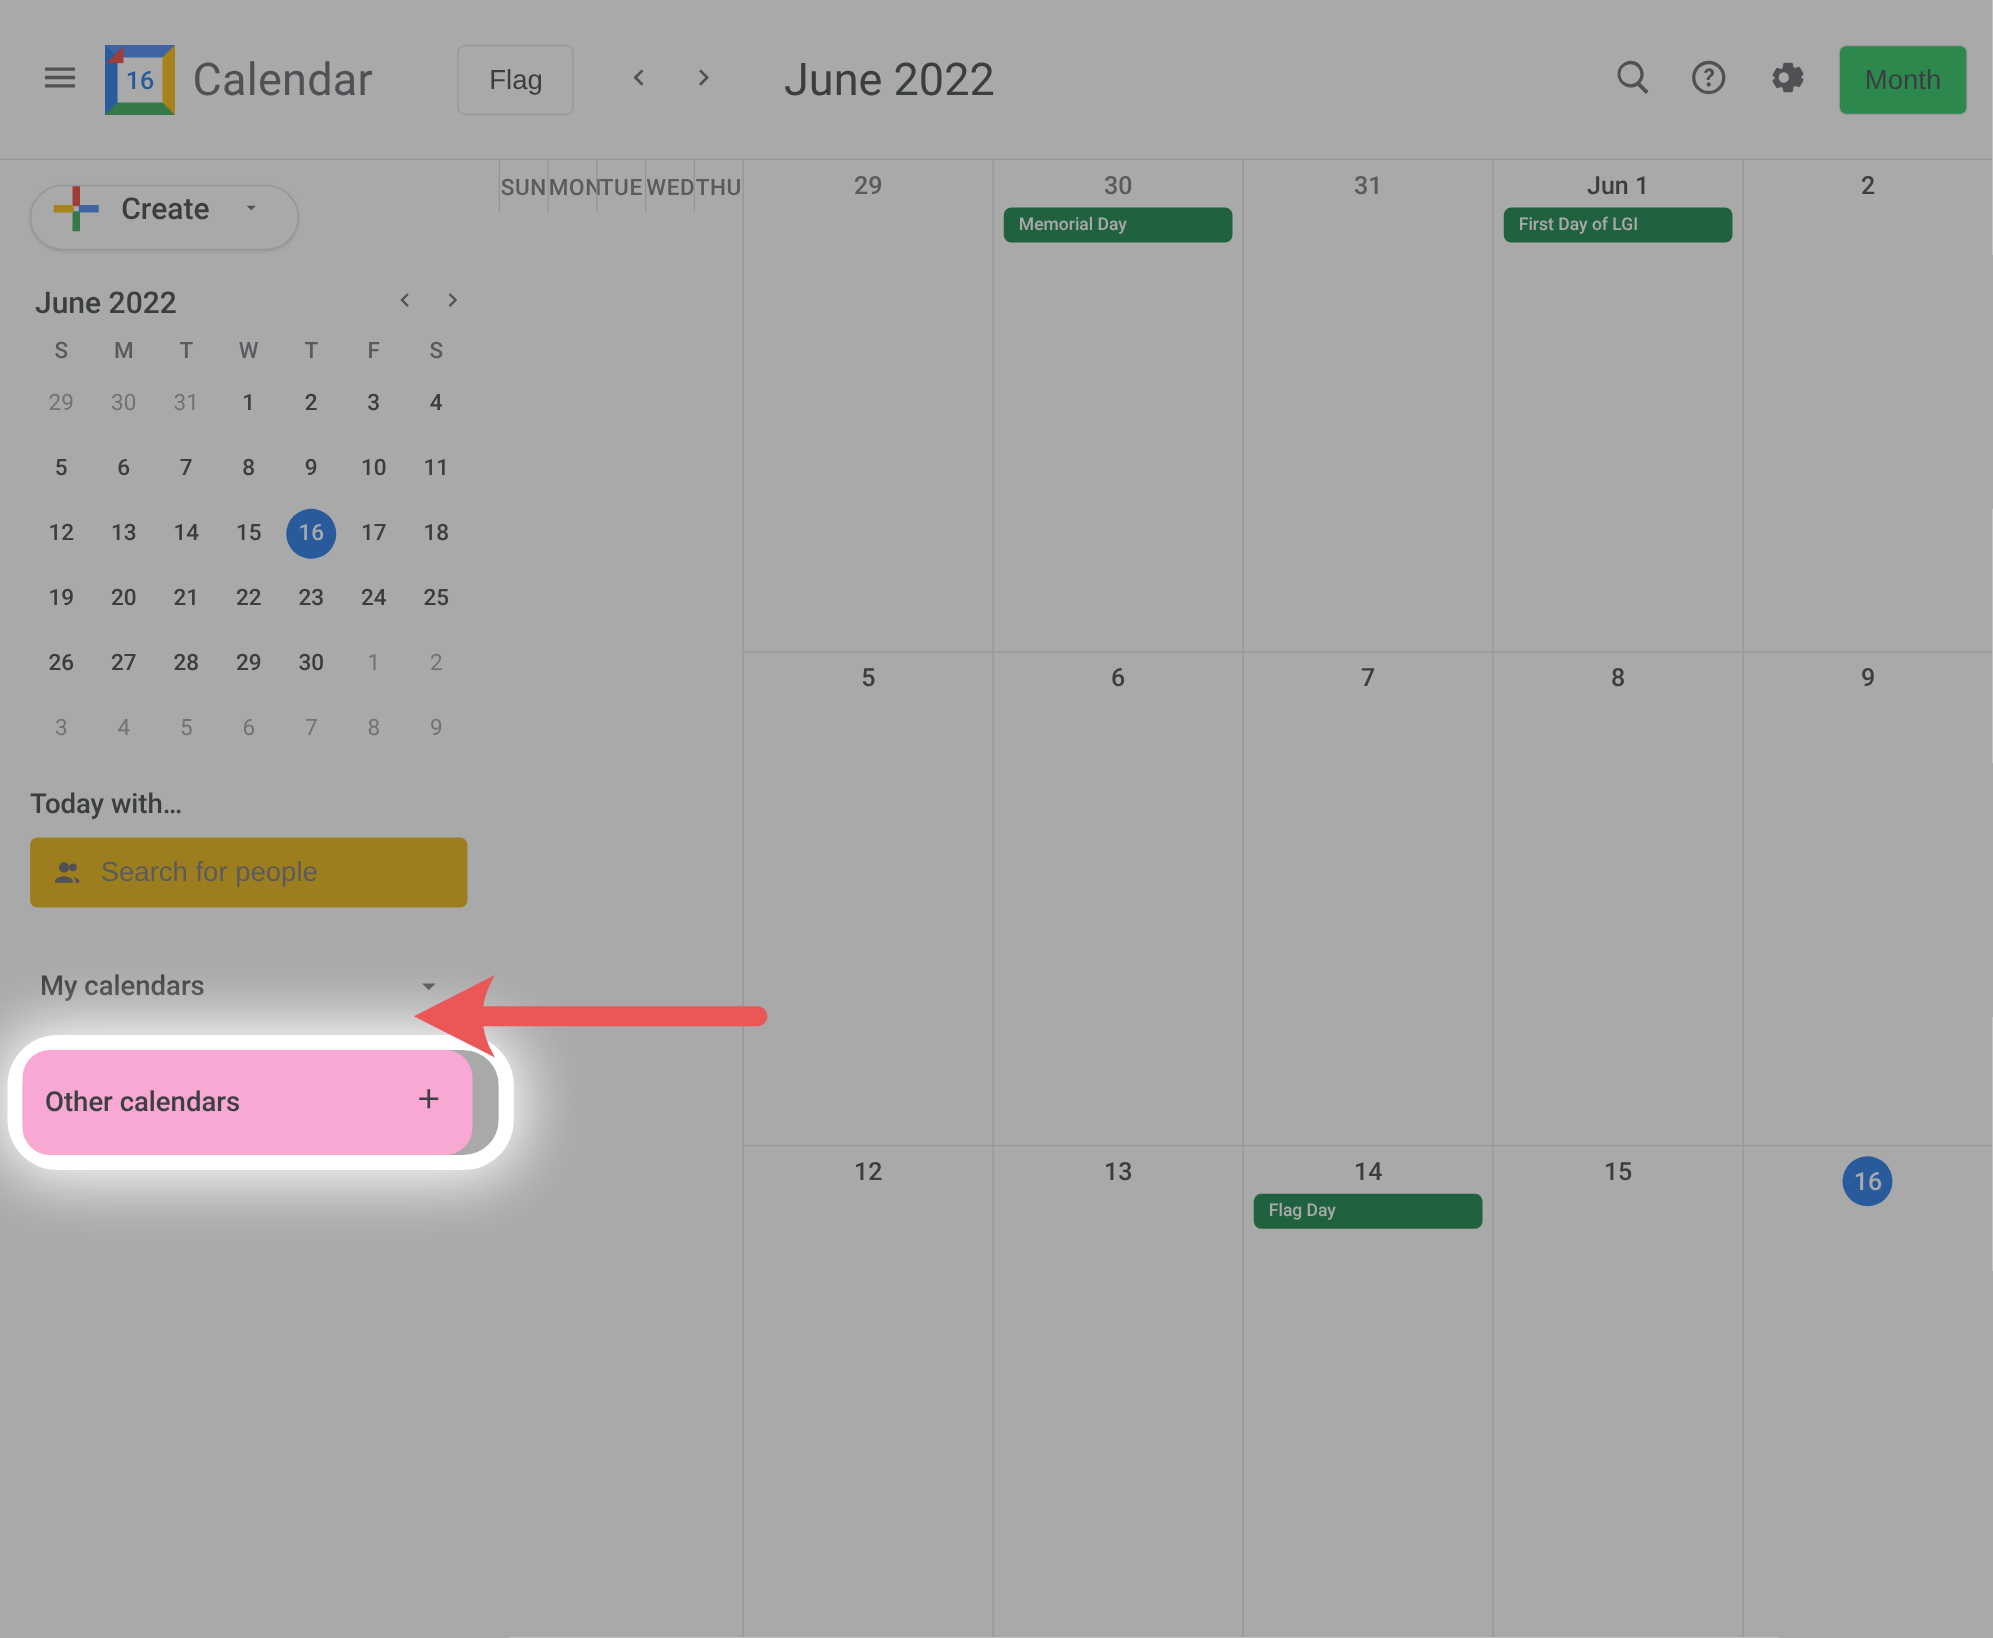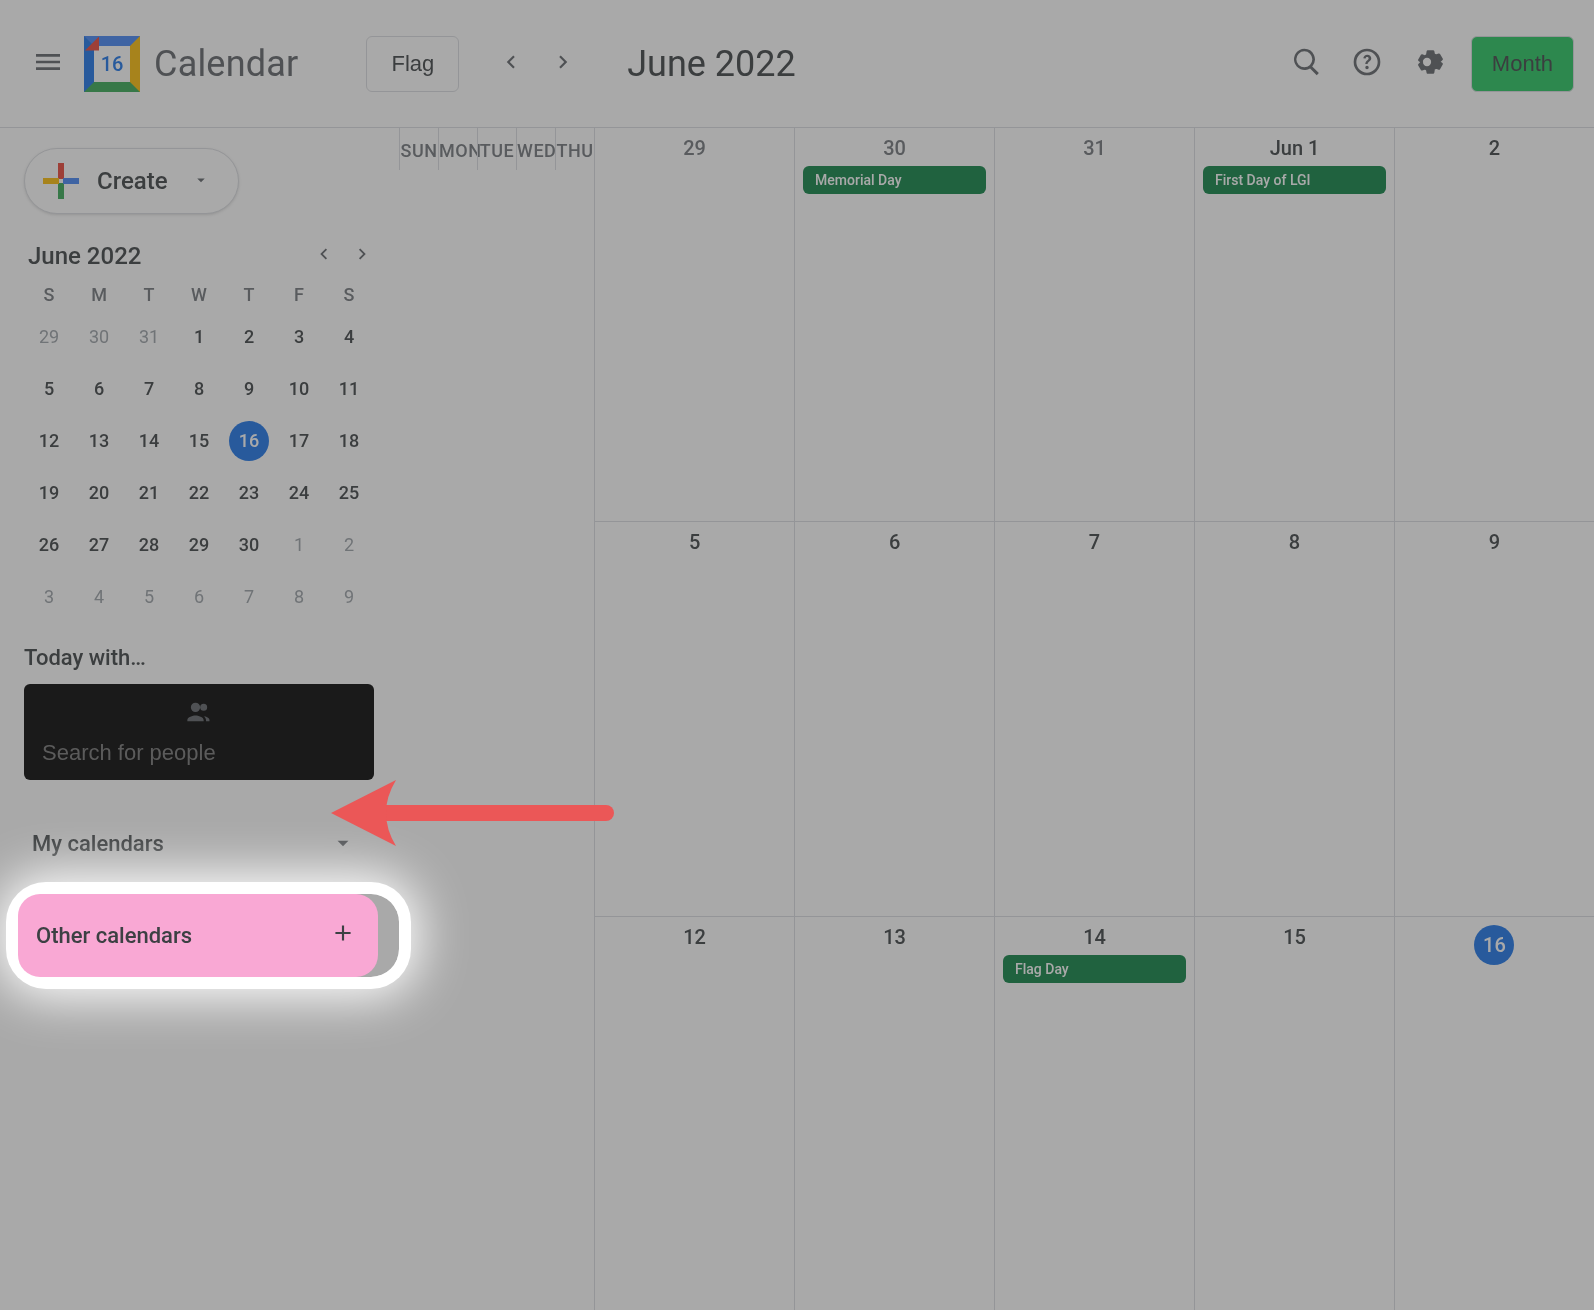--- a/index.html
+++ b/index.html
@@ -63,21 +63,21 @@
 
   
   .app-body { display: flex; height: calc(100% - 128px); }
   .sidebar { width: 399px; padding: 20px 0 0 24px; }
   .grid-pane { flex: 1; }
 
   
   .create-btn {
     display: flex; align-items: center; gap: 18px;
     border: 1px solid #dadce0; border-radius: 40px;
-    background: #fff; padding: 14px 28px 14px 18px;
+    background: #fff; padding: 0 28px 14px 18px;
     box-shadow: 0 1px 3px rgba(0,0,0,.15);
     font-size: 24px; font-weight: 500; color: #3c4043;
     cursor: pointer; width: max-content; margin-bottom: 28px; justify-content: space-between;
   }
   .plus-multicolor { position: relative; width: 36px; height: 36px; }
   .plus-multicolor span { position: absolute; background: currentColor; }
   .pm-v1 { left: 15px; top: 0; width: 6px; height: 16px; color: #ea4335; }
   .pm-v2 { left: 15px; top: 20px; width: 6px; height: 16px; color: #34a853; }
   .pm-h1 { left: 0; top: 15px; width: 16px; height: 6px; color: #fbbc04; }
   .pm-h2 { left: 20px; top: 15px; width: 16px; height: 6px; color: #4285f4; }
@@ -100,22 +100,22 @@
     width: 40px; height: 40px; line-height: 40px; border-radius: 50%; justify-self: center;
     cursor: pointer;
   }
   .mini-day.prev, .mini-day.next { color: #9aa0a6; font-weight: 400; }
   .mini-day.today { background: #1a73e8; color: #fff; }
 
   
   .meet-label { font-size: 22px; font-weight: 500; margin-bottom: 14px; }
   .meet-search {
     display: flex; align-items: center; gap: 14px;
-    background: #000000; border-radius: 6px; padding: 14px 18px;
-    width: 350px; margin-bottom: 40px; flex-direction: column;
+    background: #eab308; border-radius: 6px; padding: 14px 18px;
+    width: 350px; margin-bottom: 40px;
   }
   .meet-search svg { width: 28px; height: 28px; color: #5f6368; }
   .meet-search input {
     border: none; background: transparent; outline: none;
     font-size: 22px; color: #5f6368; width: 100%;
   }
 
   
   .cal-group {
     display: flex; align-items: center; justify-content: space-between;

